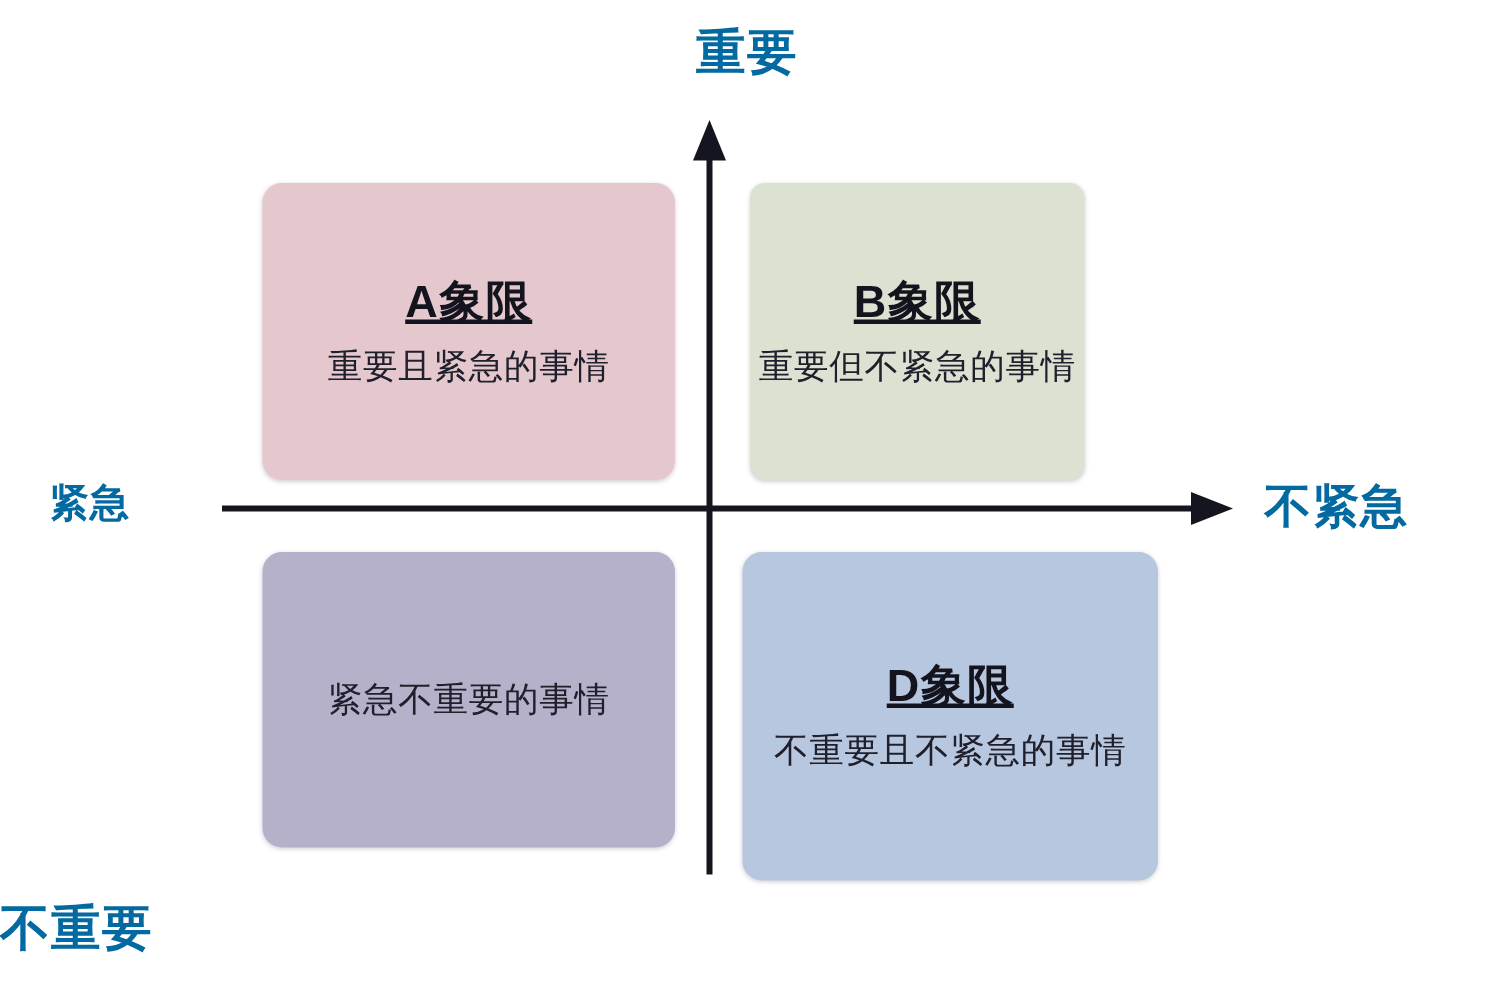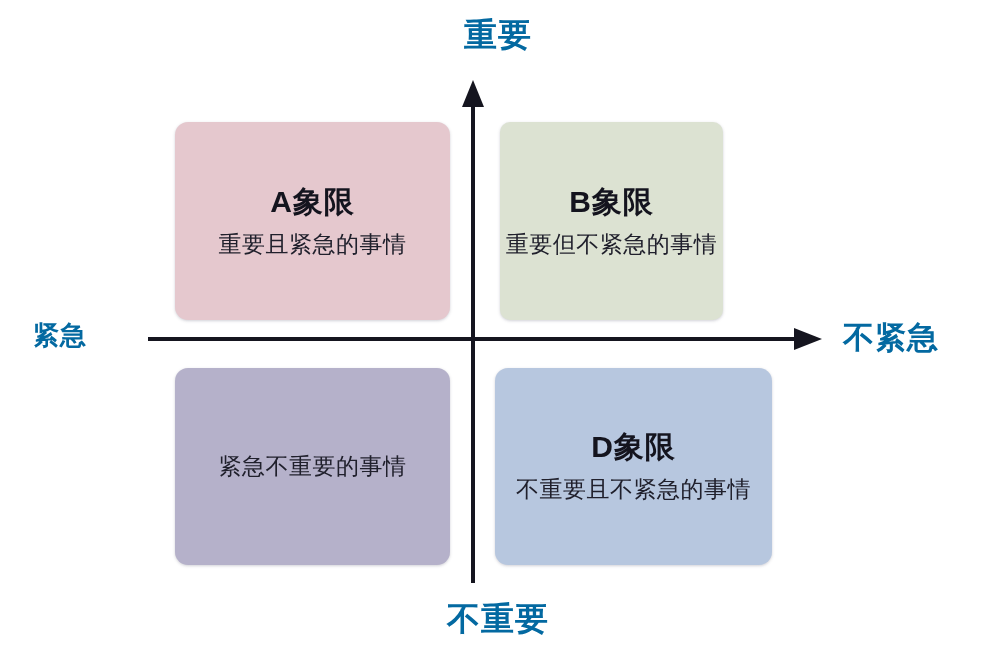--- a/index.html
+++ b/index.html
@@ -37,21 +37,20 @@
     top: 18px;
     left: 0;
     width: 996px;
     text-align: center;
     font-size: 33px;
   }
   #label-bottom {
     top: 602px;
     left: 0;
     width: 996px;
-    text-align: center;
     font-size: 33px;
   }
   #label-left {
     top: 322px;
     left: 33px;
     font-size: 26px;
   }
   #label-right {
     top: 322px;
     left: 843px;
@@ -79,34 +78,35 @@
     justify-content: center;
     box-shadow: 0 1px 3px rgba(90, 90, 110, 0.28);
   }
   .quadrant .q-title {
     font-size: 30px;
     font-weight: bold;
     color: #14141e;
     letter-spacing: 1px;
     line-height: 1.1;
     margin-bottom: 14px;
+    text-decoration: underline;
   }
   .quadrant .q-sub {
     font-size: 23px;
     font-weight: normal;
     color: #20202c;
     letter-spacing: 0.5px;
     line-height: 1.1;
     white-space: nowrap;
   }
 
   #quadrant-a { left: 175px; top: 122px; width: 275px; height: 198px; }
   #quadrant-b { left: 500px; top: 122px; width: 223px; height: 198px; border-radius: 10px; }
   #quadrant-c { left: 175px; top: 368px; width: 275px; height: 197px; }
-  #quadrant-d { left: 495px; top: 368px; width: 277px; height: 197px; }
+  #quadrant-d { left: 495px; top: 368px; width: 277px; height: 219px; }
 </style>
 </head>
 <body>
 
 <div id="matrix">
 
   <svg id="axes" viewBox="0 0 996 662" xmlns="http://www.w3.org/2000/svg">
 
     <line x1="473" y1="103" x2="473" y2="583" stroke="#15151f" stroke-width="4"></line>
 

